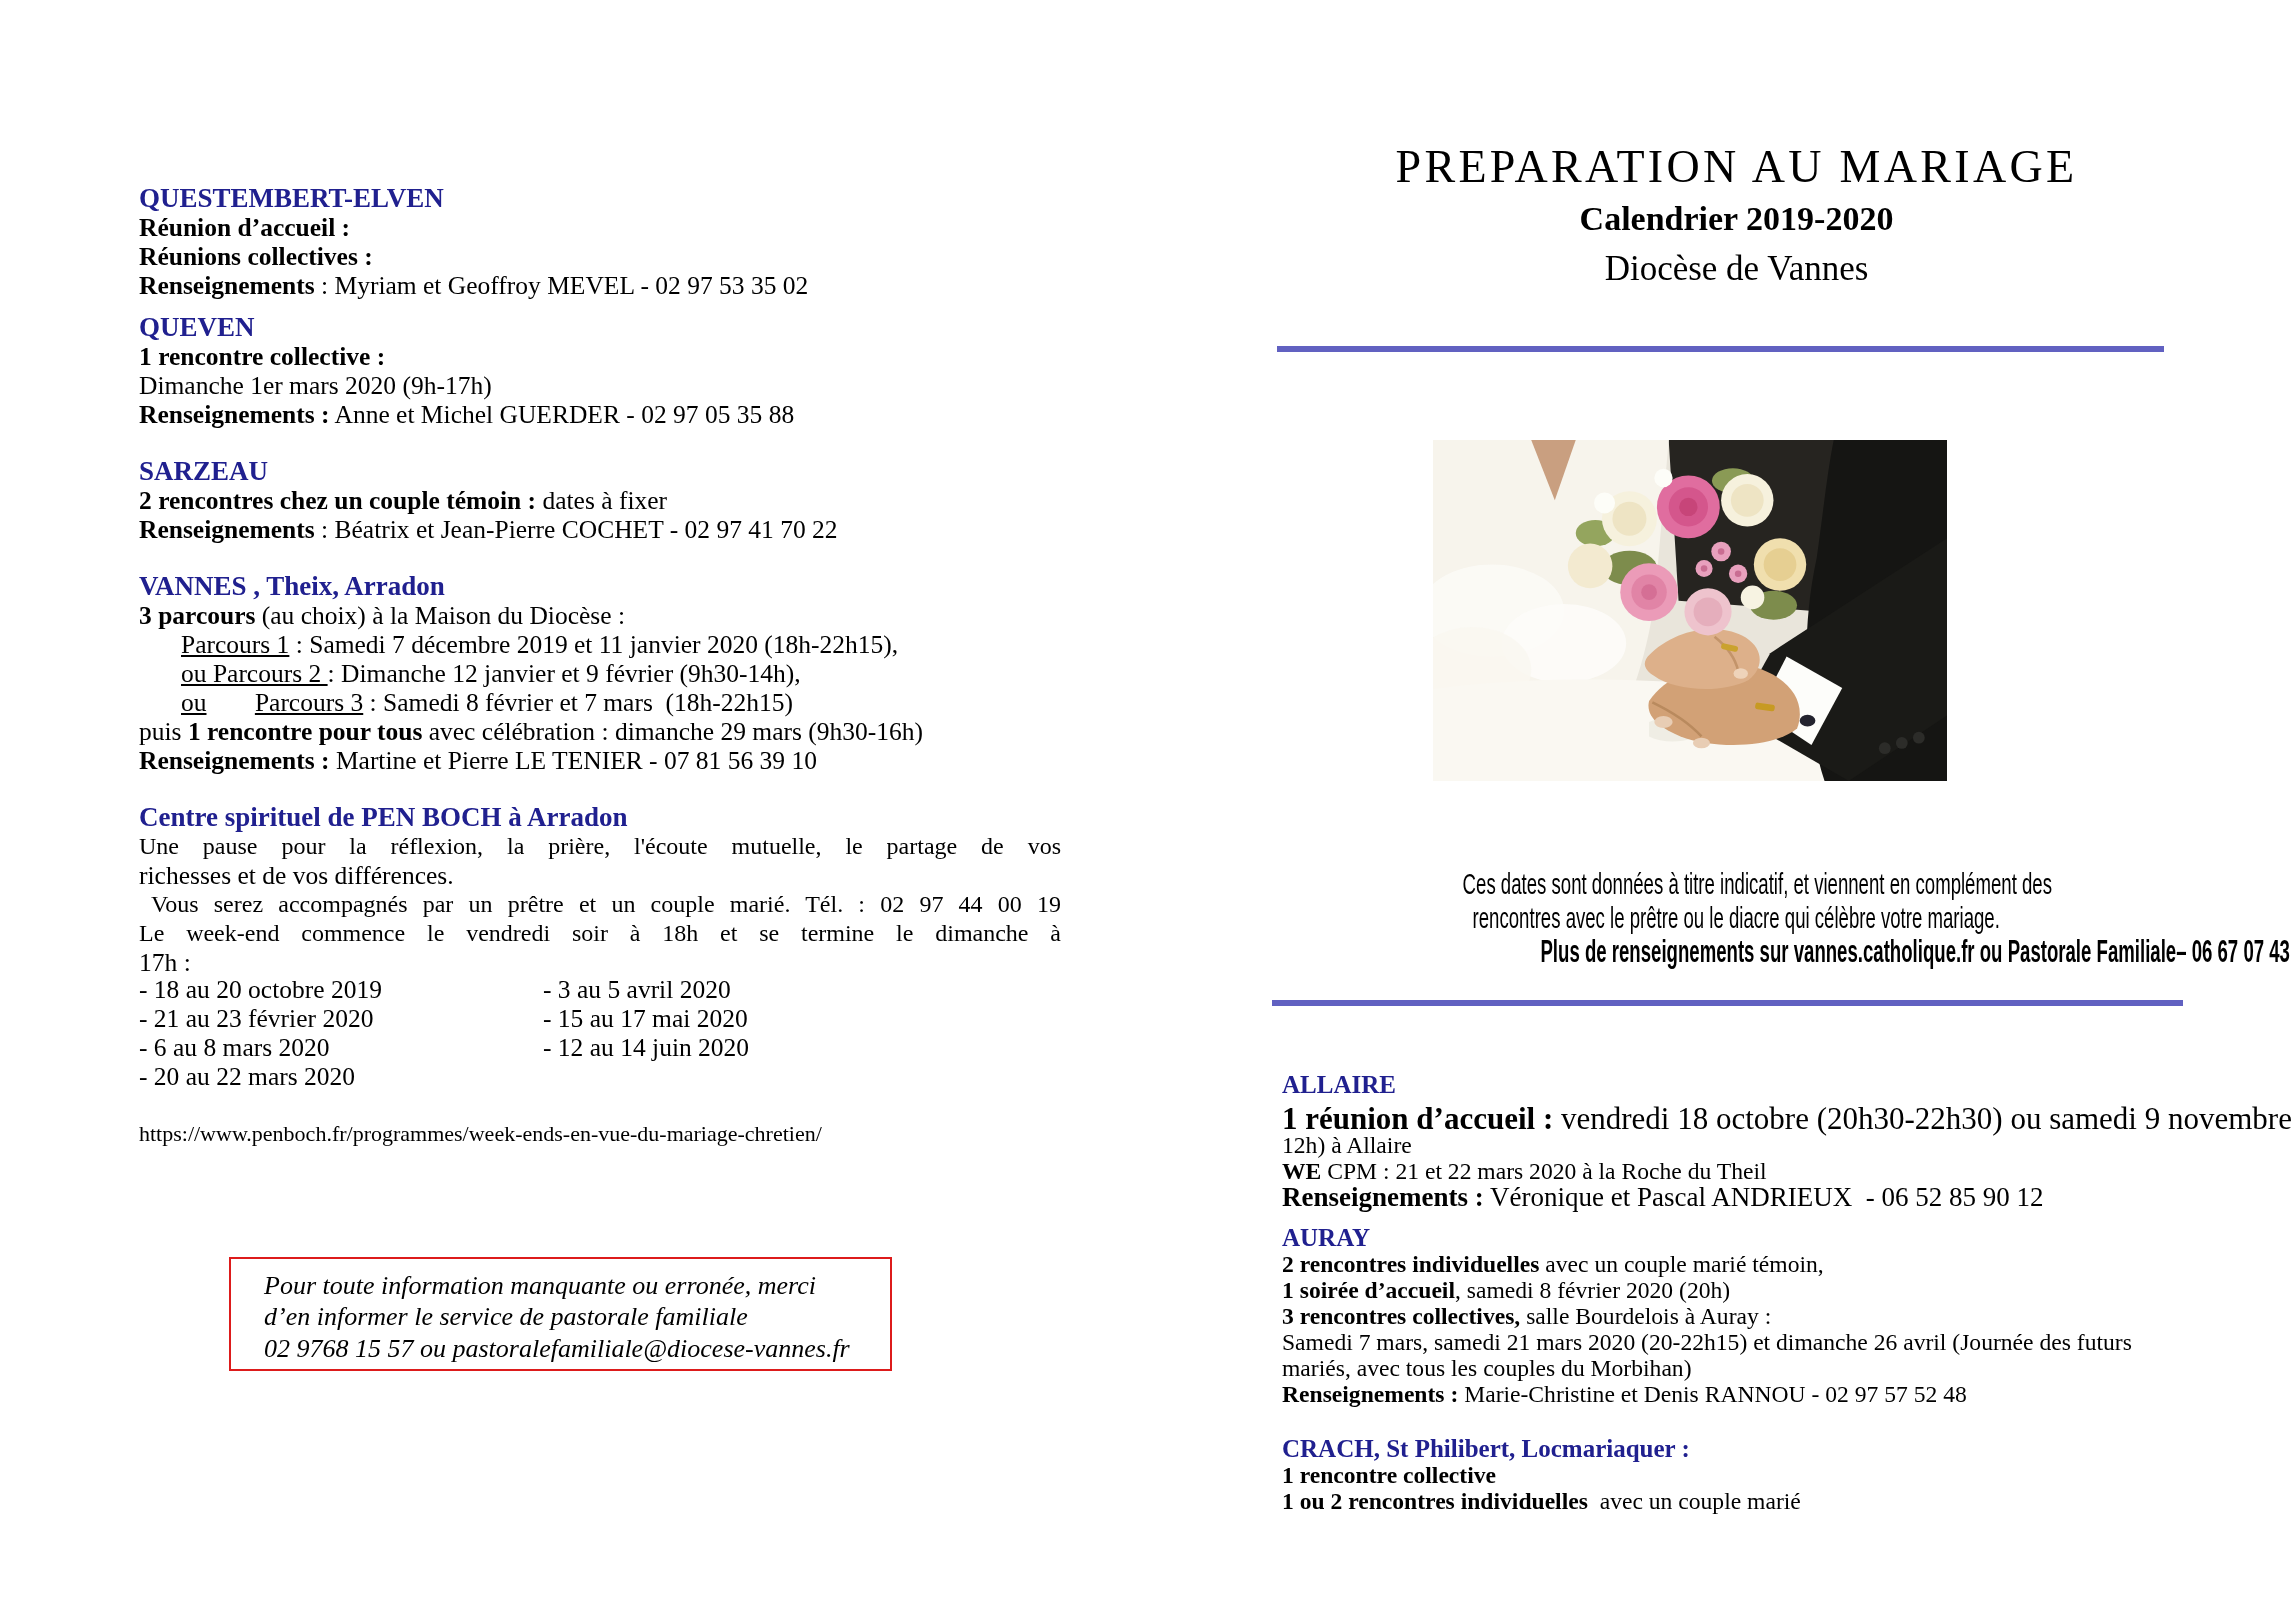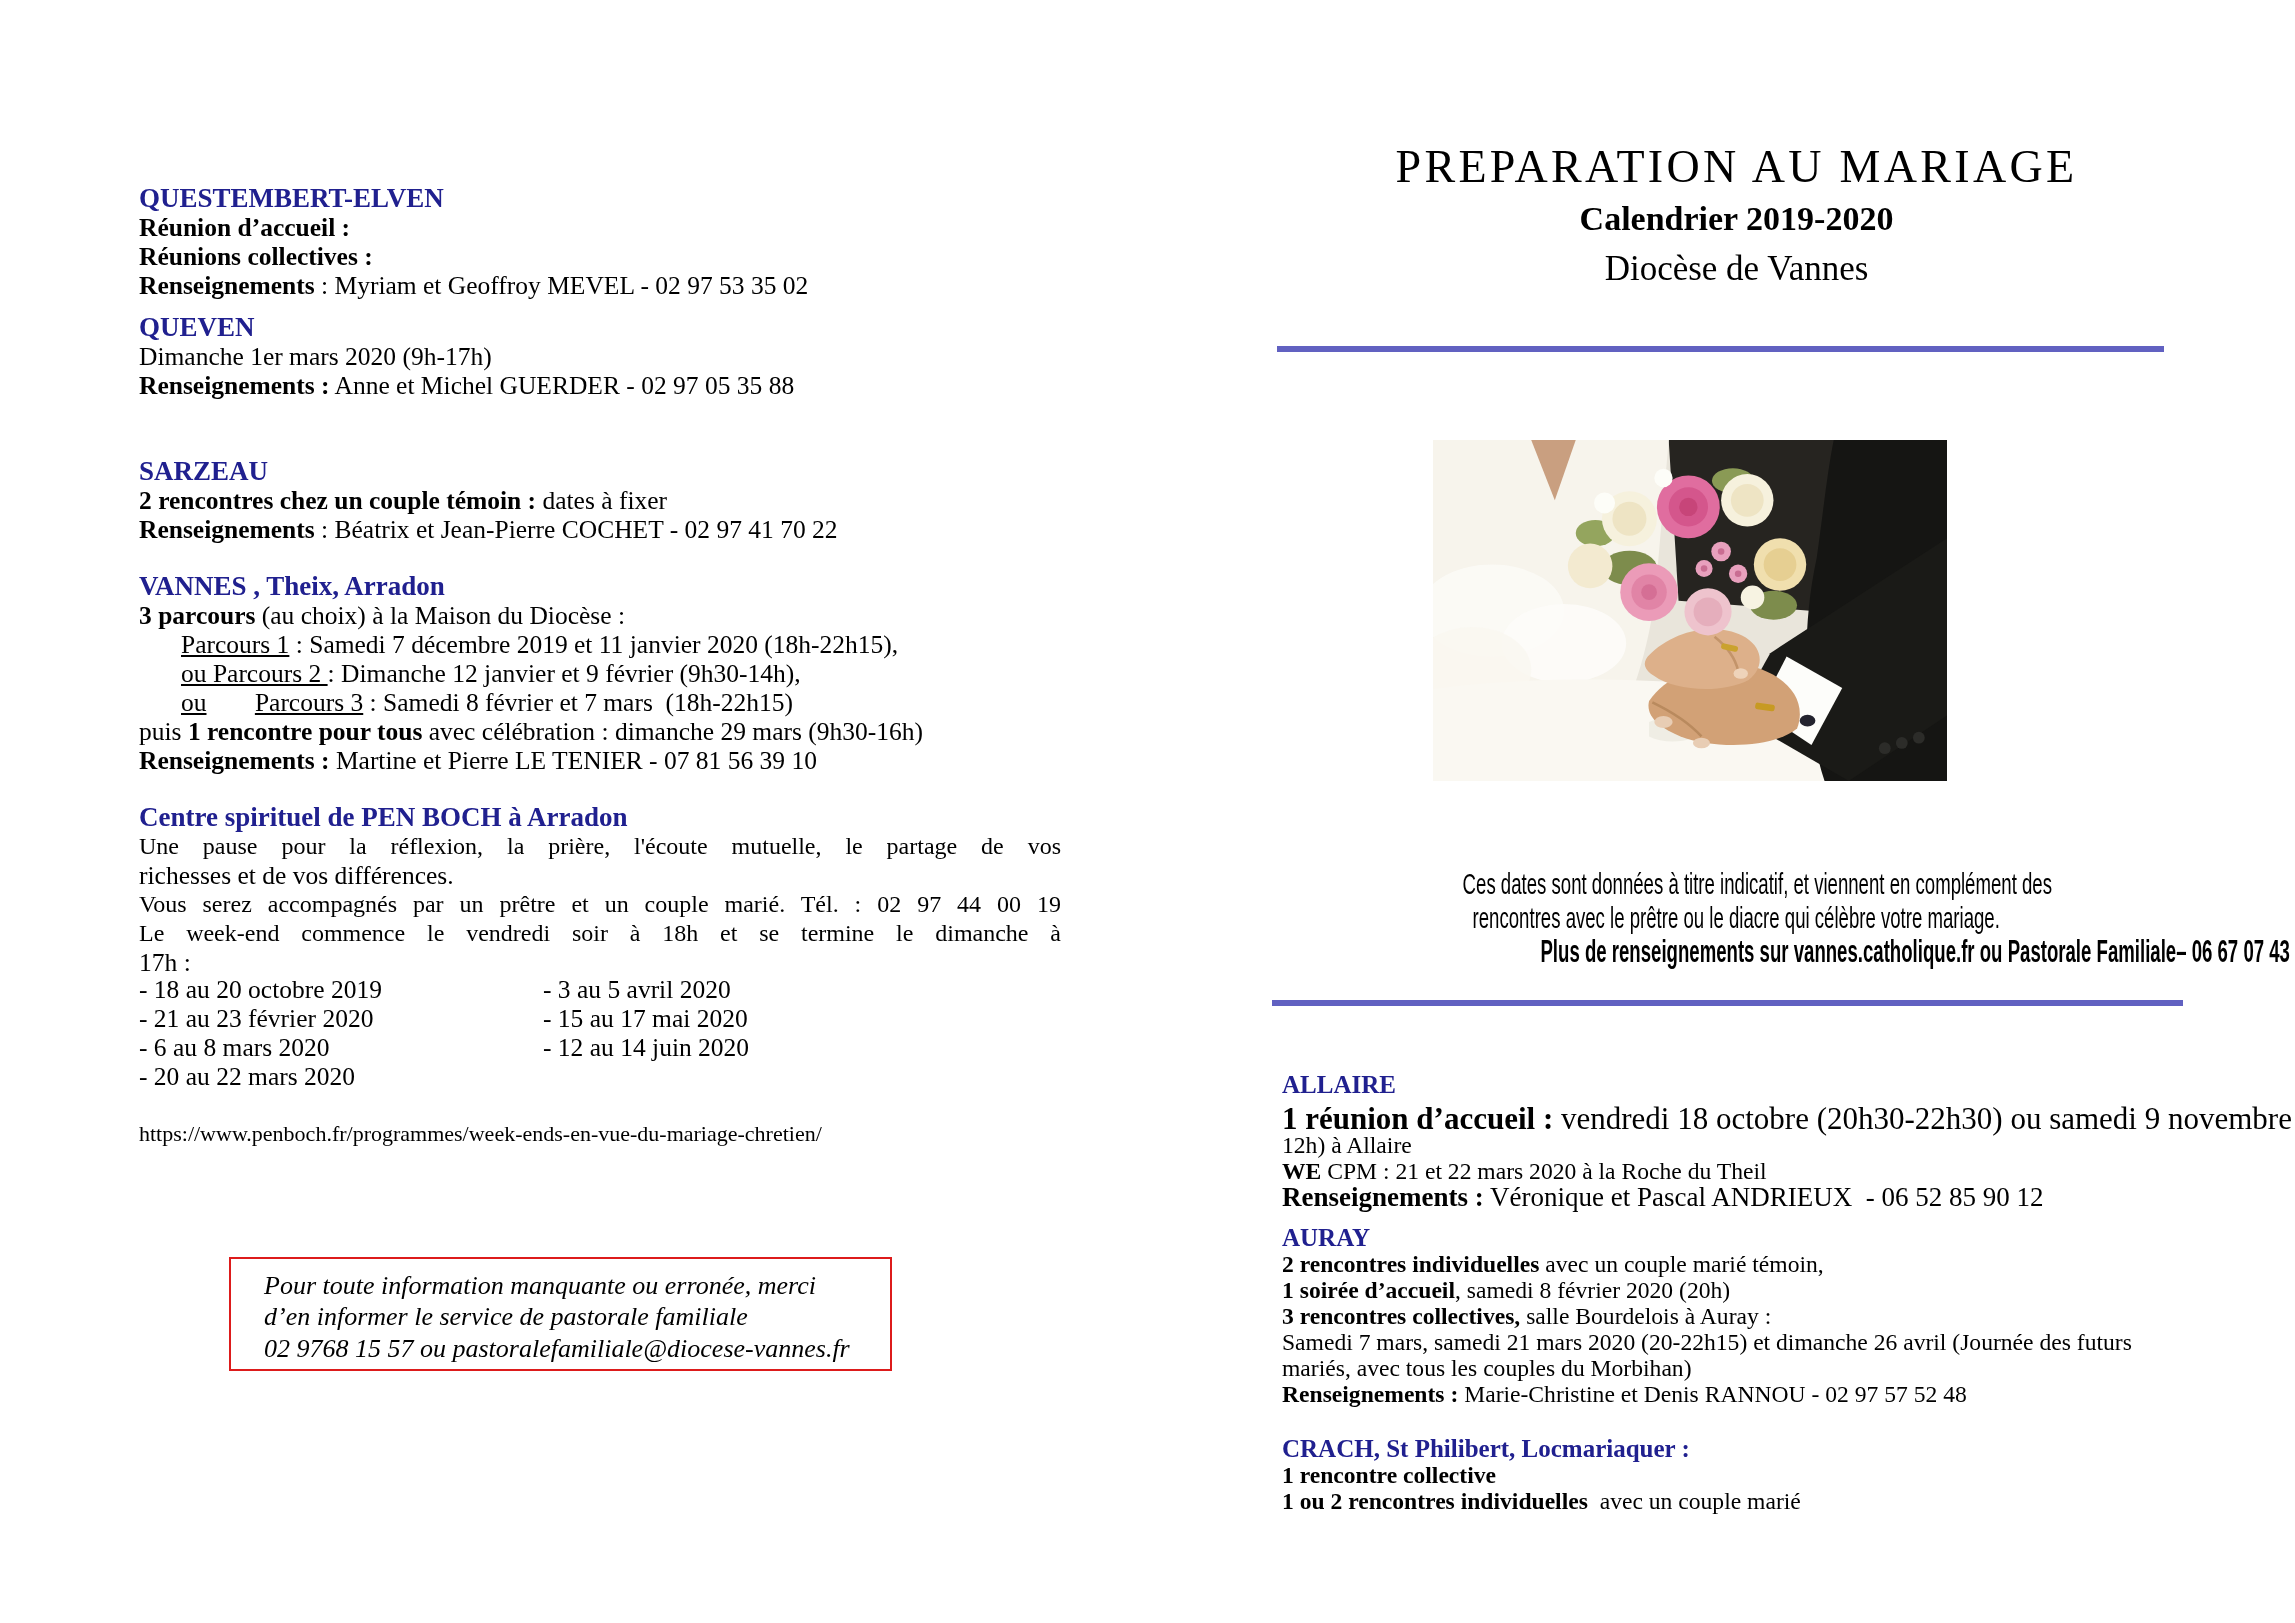--- a/index.html
+++ b/index.html
@@ -49,20 +49,21 @@
   <div class="col" id="left-col">
     <div id="left-sections">
         <div class="section" style="top: 184px;">
           <div class="heading" style="font-size: 27px; line-height: 29px;">QUESTEMBERT-ELVEN</div>
           <div class="line" style="font-size: 25.5px; line-height: 29px;"><span class="b">Réunion d’accueil :</span></div>
           <div class="line" style="font-size: 25.5px; line-height: 29px;"><span class="b">Réunions collectives :</span></div>
           <div class="line" style="font-size: 25.5px; line-height: 29px;"><span class="b">Renseignements</span><span> : Myriam et Geoffroy MEVEL - 02 97 53 35 02</span></div>
         </div>
         <div class="section" style="top: 313px;">
           <div class="heading" style="font-size: 27px; line-height: 29px;">QUEVEN</div>
+          <div class="line" style="font-size: 25.5px; line-height: 29px;"><span class="b">1 rencontre collective :</span></div>
           <div class="line" style="font-size: 25.5px; line-height: 29px;"><span>Dimanche 1er mars 2020 (9h-17h)</span></div>
           <div class="line" style="font-size: 25.5px; line-height: 29px;"><span class="b">Renseignements :</span><span> Anne et Michel GUERDER - 02 97 05 35 88</span></div>
         </div>
         <div class="section" style="top: 457px;">
           <div class="heading" style="font-size: 27px; line-height: 29px;">SARZEAU</div>
           <div class="line" style="font-size: 25.5px; line-height: 29px;"><span class="b">2 rencontres chez un couple témoin :</span><span> dates à fixer</span></div>
           <div class="line" style="font-size: 25.5px; line-height: 29px;"><span class="b">Renseignements</span><span> : Béatrix et Jean-Pierre COCHET - 02 97 41 70 22</span></div>
         </div>
         <div class="section" style="top: 572px;">
           <div class="heading" style="font-size: 27px; line-height: 29px;">VANNES , Theix, Arradon</div>
@@ -70,21 +71,21 @@
           <div class="line" style="font-size: 25.5px; line-height: 29px;"><span class="u">Parcours 1</span><span> : Samedi 7 décembre 2019 et 11 janvier 2020 (18h-22h15),</span></div>
           <div class="line" style="font-size: 25.5px; line-height: 29px;"><span class="u">ou Parcours 2 </span><span>: Dimanche 12 janvier et 9 février (9h30-14h),</span></div>
           <div class="line" style="font-size: 25.5px; line-height: 29px;"><span class="u">ou</span><span> </span><span class="u">Parcours 3</span><span> : Samedi 8 février et 7 mars  (18h-22h15)</span></div>
           <div class="line" style="font-size: 25.5px; line-height: 29px;"><span>puis </span><span class="b">1 rencontre pour tous</span><span> avec célébration : dimanche 29 mars (9h30-16h)</span></div>
           <div class="line" style="font-size: 25.5px; line-height: 29px;"><span class="b">Renseignements :</span><span> Martine et Pierre LE TENIER - 07 81 56 39 10</span></div>
         </div>
         <div class="section" style="top: 803px;">
           <div class="heading" style="font-size: 27px; line-height: 29px;">Centre spirituel de PEN BOCH à Arradon</div>
           <div class="line j" style="font-size: 25.5px; line-height: 29px;"><span>Une pause pour la réflexion, la prière, l'écoute mutuelle, le partage de vos</span></div>
           <div class="line" style="font-size: 25.5px; line-height: 29px;"><span>richesses et de vos différences.</span></div>
-          <div class="line j" style="font-size: 25.5px; line-height: 29px;"><span>Vous serez accompagnés par un prêtre et un couple marié. Tél. : 02 97 44 00 19</span></div>
+          <div class="line j" style="font-size: 25.5px; line-height: 29px; margin-left: 12px;"><span>Vous serez accompagnés par un prêtre et un couple marié. Tél. : 02 97 44 00 19</span></div>
           <div class="line j" style="font-size: 25.5px; line-height: 29px;"><span>Le week-end commence le vendredi soir à 18h et se termine le dimanche à</span></div>
           <div class="line" style="font-size: 25.5px; line-height: 29px;"><span>17h :</span></div>
         </div>
       </div>
     <div class="section" id="dates-block" style="top:975px">
         <div class="date-row" style="font-size: 25.5px; line-height: 29px;"><span>- 18 au 20 octobre 2019</span><span class="date-cell2">- 3 au 5 avril 2020</span></div>
         <div class="date-row" style="font-size: 25.5px; line-height: 29px;"><span>- 21 au 23 février 2020</span><span class="date-cell2">- 15 au 17 mai 2020</span></div>
         <div class="date-row" style="font-size: 25.5px; line-height: 29px;"><span>- 6 au 8 mars 2020</span><span class="date-cell2">- 12 au 14 juin 2020</span></div>
         <div class="date-row" style="font-size: 25.5px; line-height: 29px;"><span>- 20 au 22 mars 2020</span></div>
       </div>

